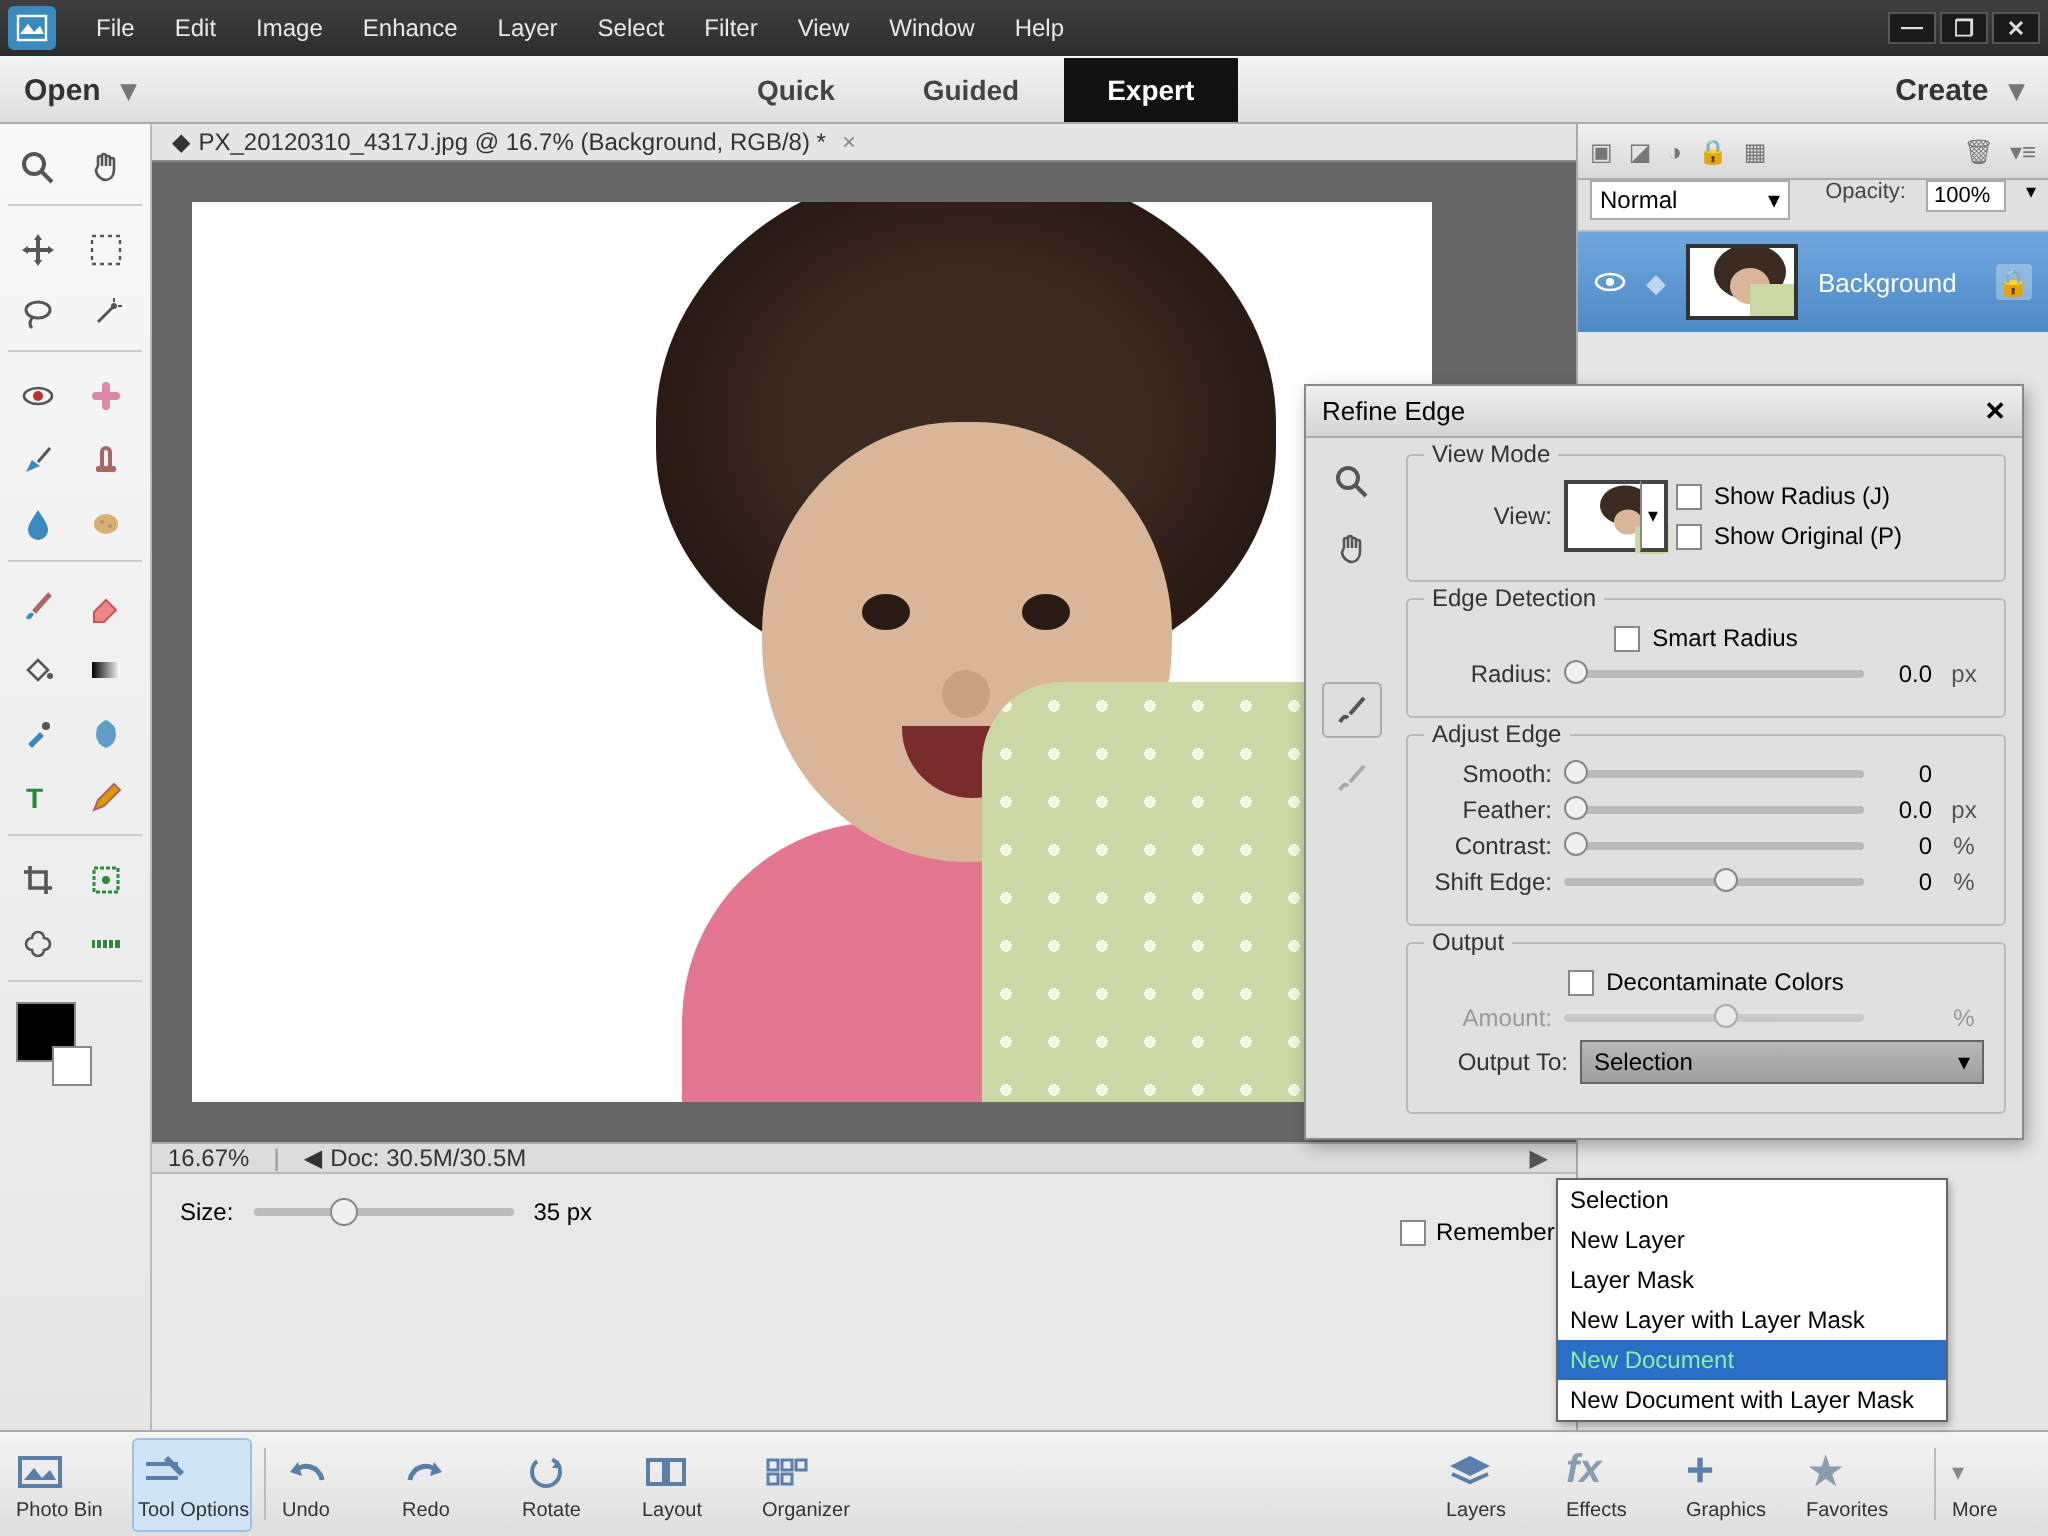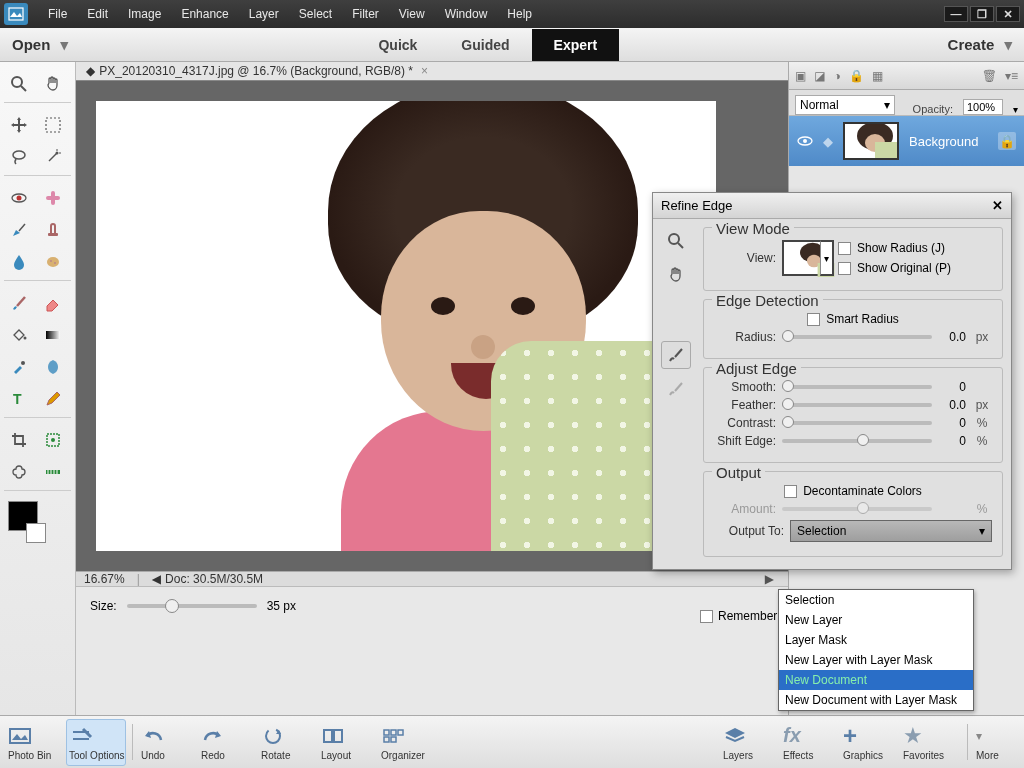--- a/index.html
+++ b/index.html
@@ -54,21 +54,21 @@
 
 .options-bar { height: 159px; background: #e8e8e8; border-top: 1px solid #bbb; padding: 12px 14px; display: flex; align-items: flex-start; gap: 10px; }
 .slider-size { display: flex; align-items: center; gap: 10px; }
 .slider-track { width: 130px; height: 4px; background: #bbb; position: relative; border-radius: 2px; }
 .slider-thumb { position: absolute; top: -5px; width: 14px; height: 14px; background: #f0f0f0; border: 1px solid #888; border-radius: 50%; }
 
 
 .right-panel { width: 236px; background: #e6e6e6; border-left: 1px solid #aaa; display: flex; flex-direction: column; }
 .panel-icons { height: 28px; background: linear-gradient(#f0f0f0, #d8d8d8); border-bottom: 1px solid #aaa; display: flex; align-items: center; padding: 0 6px; gap: 8px; color: #777; }
 .panel-icons .trash { margin-left: auto; }
-.blend-row { height: 26px; display: flex; align-items: flex-end; padding: 0 6px; gap: 10px; background: #e0e0e0; border-bottom: 1px solid #bbb; }
+.blend-row { height: 26px; display: flex; align-items: flex-start; padding: 0 6px; gap: 10px; background: #e0e0e0; border-bottom: 1px solid #bbb; }
 .blend-sel { flex: 0 0 100px; background: #fff; border: 1px solid #aaa; padding: 2px 4px; font-size: 12px; display: flex; justify-content: space-between; }
 .opacity-lbl { margin-left: auto; font-size: 11px; color: #444; }
 .opacity-val { width: 40px; background: #fff; border: 1px solid #aaa; padding: 1px 3px; font-size: 11px; }
 .layer-row { height: 50px; background: linear-gradient(#6fa8de, #4f8ac8); display: flex; align-items: center; padding: 0 8px; color: #fff; font-size: 13px; gap: 10px; }
 .layer-eye { width: 16px; height: 16px; display: flex; align-items: center; justify-content: center; }
 .layer-thumb { width: 56px; height: 38px; background: #fff; border: 2px solid #333; position: relative; overflow: hidden; }
 .lt-hair { position: absolute; top: -2px; left: 12px; width: 36px; height: 28px; background: #3a2a22; border-radius: 50%; }
 .lt-face { position: absolute; top: 10px; left: 20px; width: 20px; height: 18px; background: #d9b69a; border-radius: 50%; }
 .lt-blk { position: absolute; top: 18px; left: 30px; width: 24px; height: 20px; background: #cbd8a5; }
 .layer-lock { width: 18px; height: 18px; background: rgba(255,255,255,0.3); border-radius: 2px; margin-left: auto; display:flex; align-items:center; justify-content:center;}
@@ -76,21 +76,21 @@
 
 .dialog { position: absolute; left: 652px; top: 130px; width: 360px; background: #e0e0e0; border: 1px solid #888; box-shadow: 2px 3px 8px rgba(0,0,0,0.3); z-index: 20; }
 .dlg-title { height: 26px; background: linear-gradient(#f0f0f0, #d4d4d4); border-bottom: 1px solid #aaa; display: flex; align-items: center; padding: 0 8px; font-size: 13px; }
 .dlg-title .x { margin-left: auto; font-weight: bold; cursor: pointer; }
 .dlg-body { padding: 8px 8px 12px 8px; display: flex; gap: 6px; }
 .dlg-tools { width: 36px; display: flex; flex-direction: column; gap: 6px; }
 .dlg-tool { width: 30px; height: 28px; display: flex; align-items: center; justify-content: center; border: 1px solid transparent; border-radius: 3px; font-size: 16px; color: #555; cursor: pointer; }
 .dlg-tool.sel { background: #ddd; border-color: #aaa; }
 .dlg-fields { flex: 1; display: flex; flex-direction: column; gap: 8px; }
 .fieldset { border: 1px solid #bbb; border-radius: 3px; padding: 8px 10px 10px 10px; position: relative; }
-.legend { position: absolute; top: -8px; left: 8px; background: #e0e0e0; padding: 0 4px; font-size: 15px; color: #333; }
+.legend { position: absolute; top: -8px; left: 8px; background: #e0e0e0; padding: 0 4px; font-size: 12px; color: #333; }
 .row { display: flex; align-items: center; gap: 6px; margin: 4px 0; font-size: 12px; }
 .row .lbl { min-width: 62px; text-align: right; color: #333; }
 .chk { width: 13px; height: 13px; border: 1px solid #888; background: #fff; }
 .view-thumb { width: 40px; height: 36px; background: #fff; border: 2px solid #444; position: relative; }
 .view-thumb .vd { width: 14px; display:flex; align-items:center; justify-content:center; border-left:1px solid #444; position:absolute; right:-14px; top:-2px; height:36px; background:#fff; font-size:10px; border:2px solid #444; border-left:1px solid #888;}
 .mini-slider { flex: 1; height: 4px; background: #bbb; position: relative; border-radius: 2px; }
 .mini-thumb { position: absolute; top: -5px; width: 12px; height: 12px; background: #f0f0f0; border: 1px solid #888; border-radius: 50%; }
 .val { min-width: 28px; text-align: right; }
 .unit { width: 20px; text-align: center; color: #555; }
 .output-sel { flex: 1; height: 22px; background: linear-gradient(#b8b8b8, #9e9e9e); border: 1px solid #666; display: flex; align-items: center; justify-content: space-between; padding: 0 6px; font-size: 12px; cursor: pointer; }

